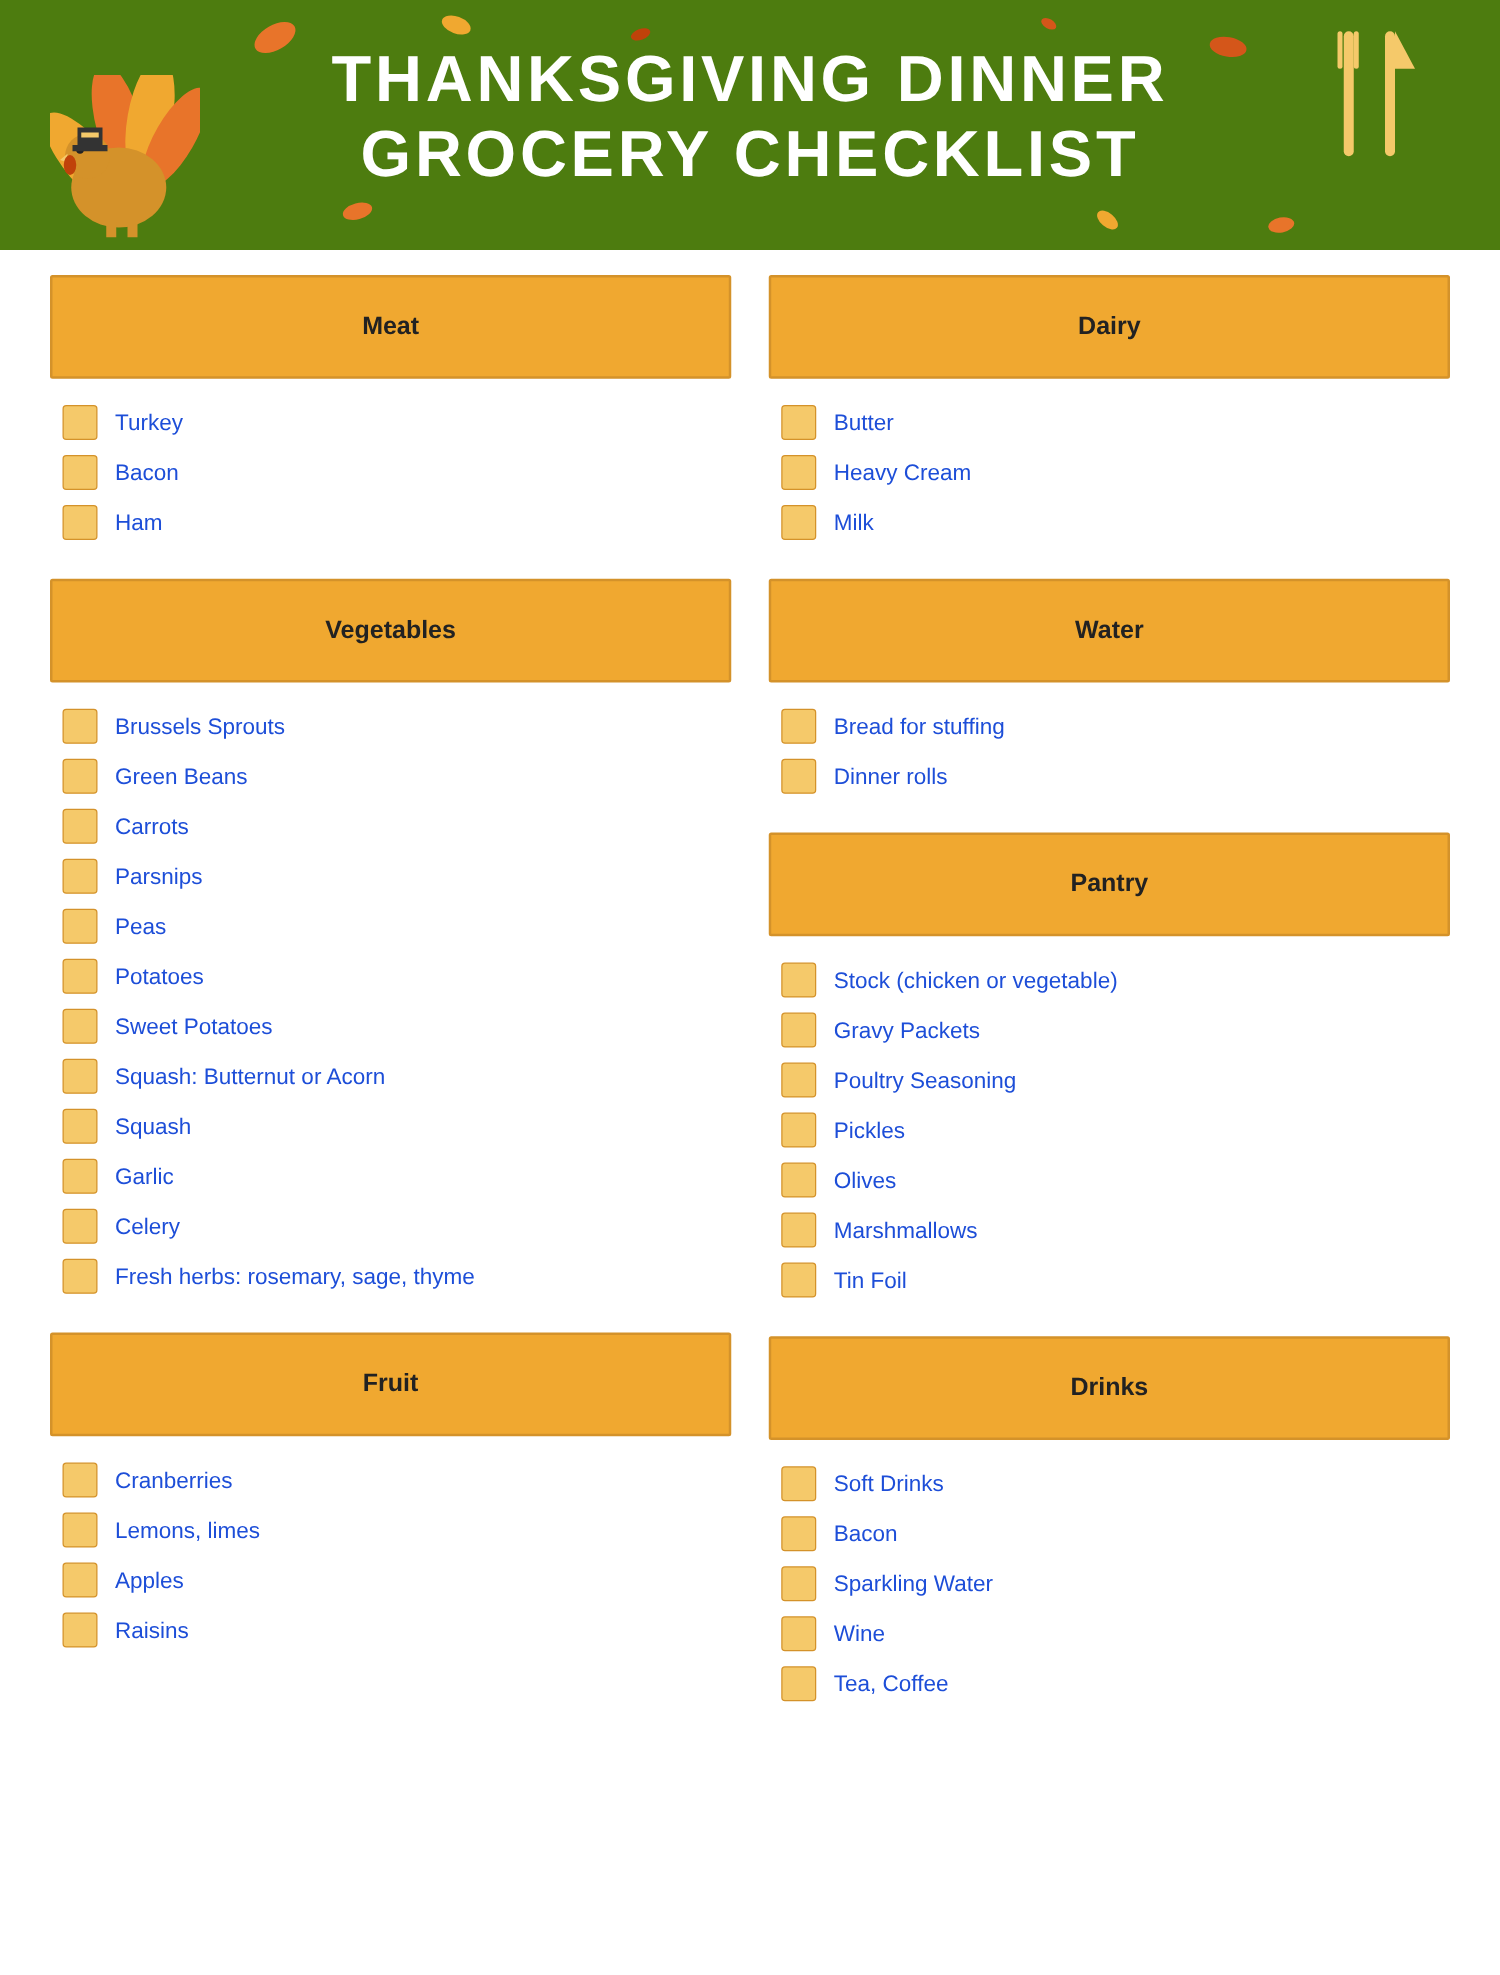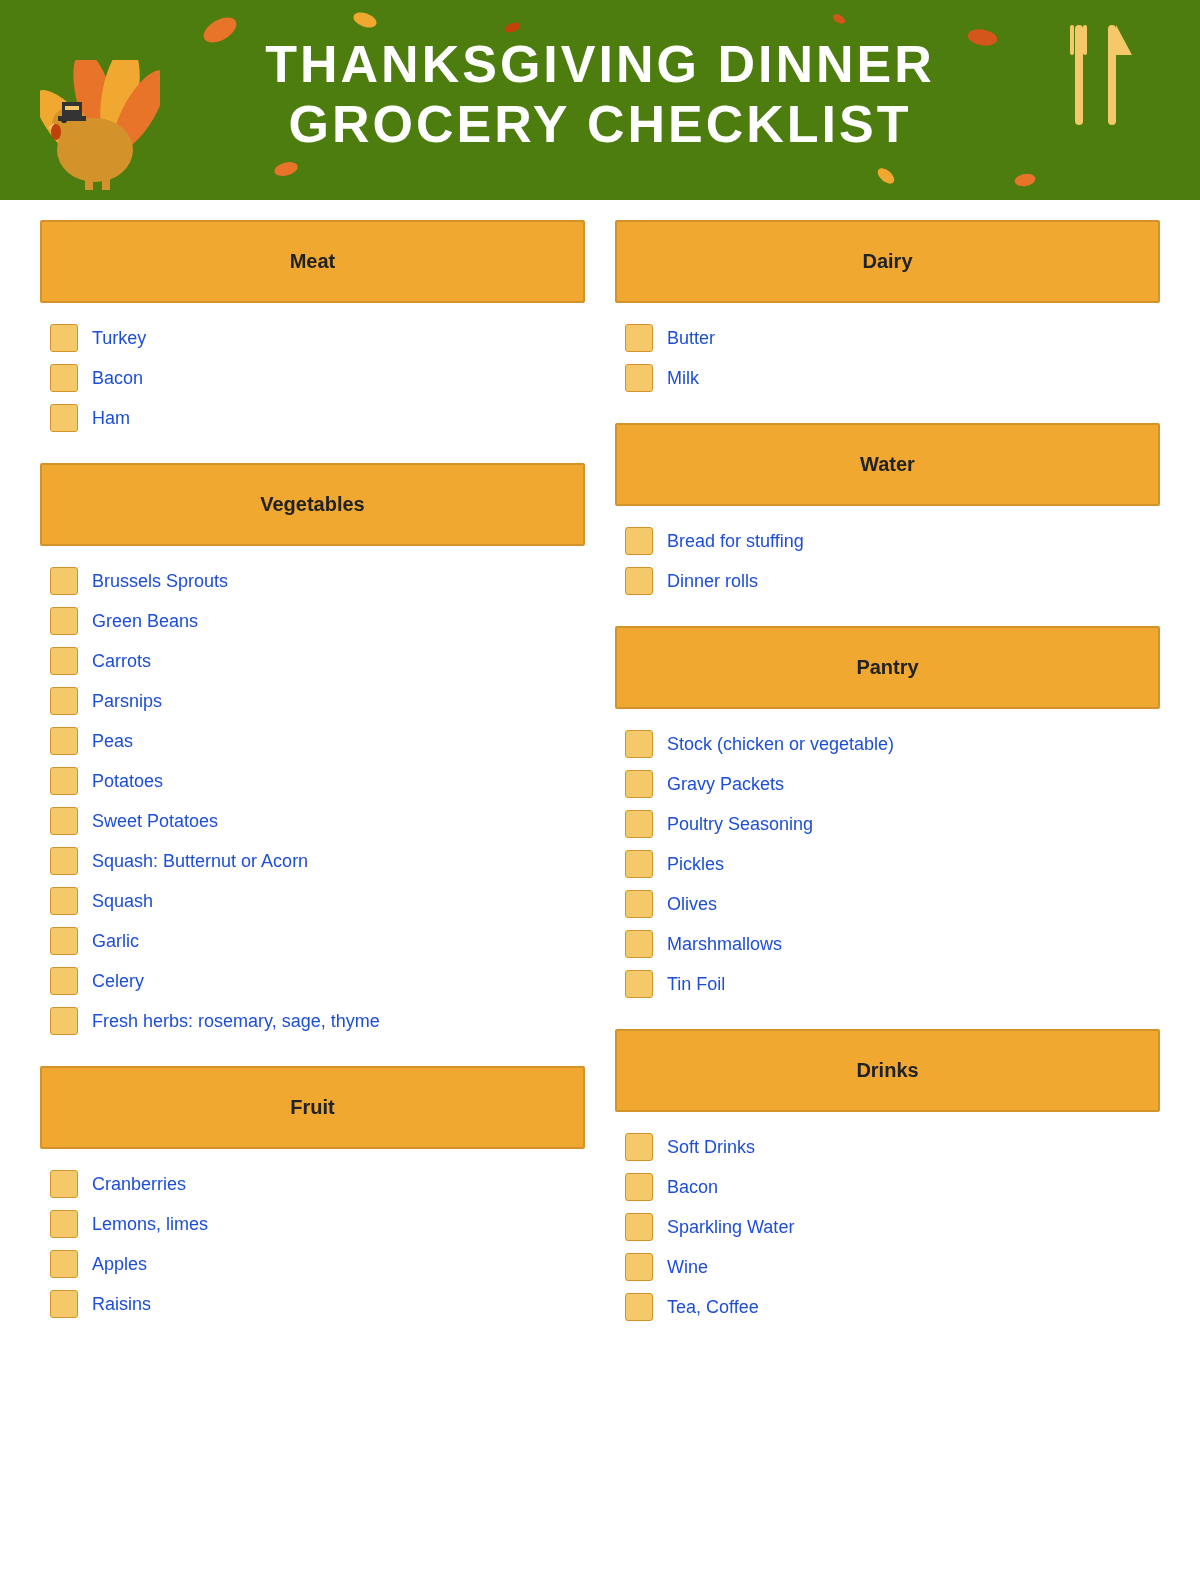--- a/index.html
+++ b/index.html
@@ -285,20 +285,24 @@
 
       <div class="section">
         <div class="section-header">Dairy</div>
         <ul class="checklist" id="dairy-list">
             <li>
               <span class="checkbox"></span>
               <span>Butter</span>
             </li>
             <li>
               <span class="checkbox"></span>
+              <span>Heavy Cream</span>
+            </li>
+            <li>
+              <span class="checkbox"></span>
               <span>Milk</span>
             </li>
           </ul>
       </div>
 
       <div class="section">
         <div class="section-header">Water</div>
         <ul class="checklist" id="bakery-list">
             <li>
               <span class="checkbox"></span>

